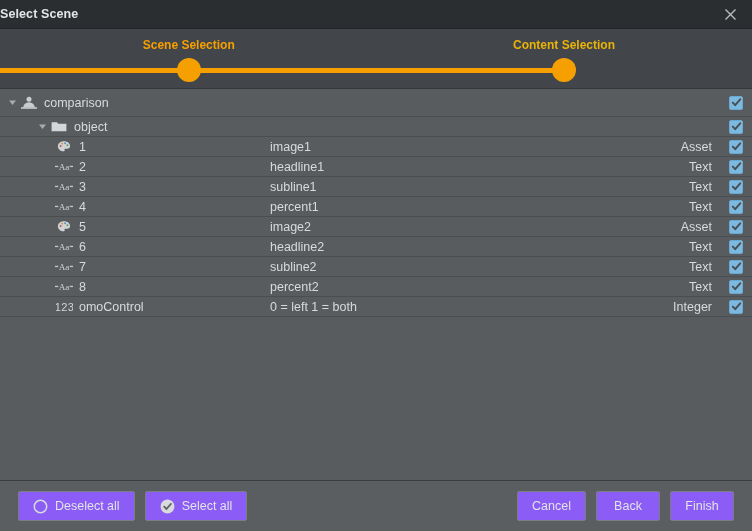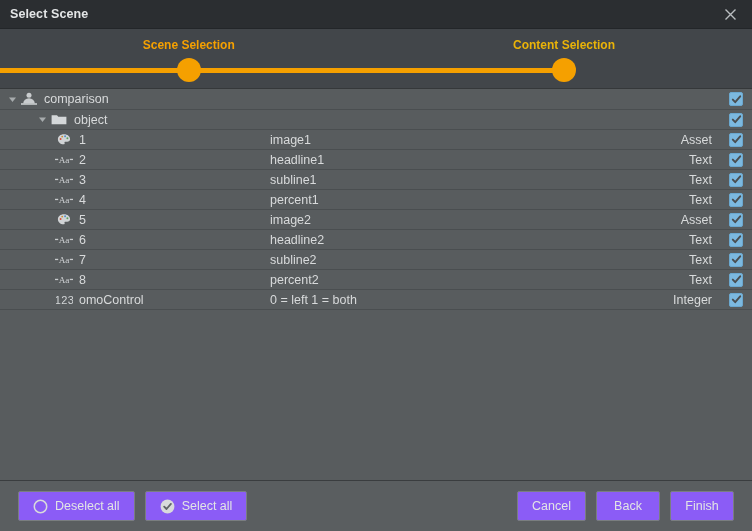--- a/index.html
+++ b/index.html
@@ -32,21 +32,21 @@
     min-height: 28px;
     background: #2b2e31;
     display: flex;
     align-items: center;
     border-bottom: 1px solid #232629;
   }
   .titlebar-title {
     font-size: 12.5px;
     font-weight: bold;
     color: #e3e5e6;
-    padding-left: 10px;
+    padding-left: 0;
     letter-spacing: 0.1px;
   }
   .titlebar-spacer { flex: 1; }
   .close-btn {
     width: 44px;
     height: 27px;
     display: flex;
     align-items: center;
     justify-content: center;
     color: #b9bdc0;
@@ -109,21 +109,21 @@
   .row {
     display: flex;
     align-items: center;
     height: 20px;
     border-bottom: 1px solid #4a4e50;
     box-sizing: border-box;
     font-size: 12.5px;
     color: #d8dadb;
     position: relative;
   }
-  .row.root { height: 21px; }
+  .row.root { height: 28px; }
   .cell-name {
     display: flex;
     align-items: center;
     flex: 0 0 230px;
     overflow: hidden;
     white-space: nowrap;
   }
   .cell-value {
     flex: 1;
     white-space: nowrap;

